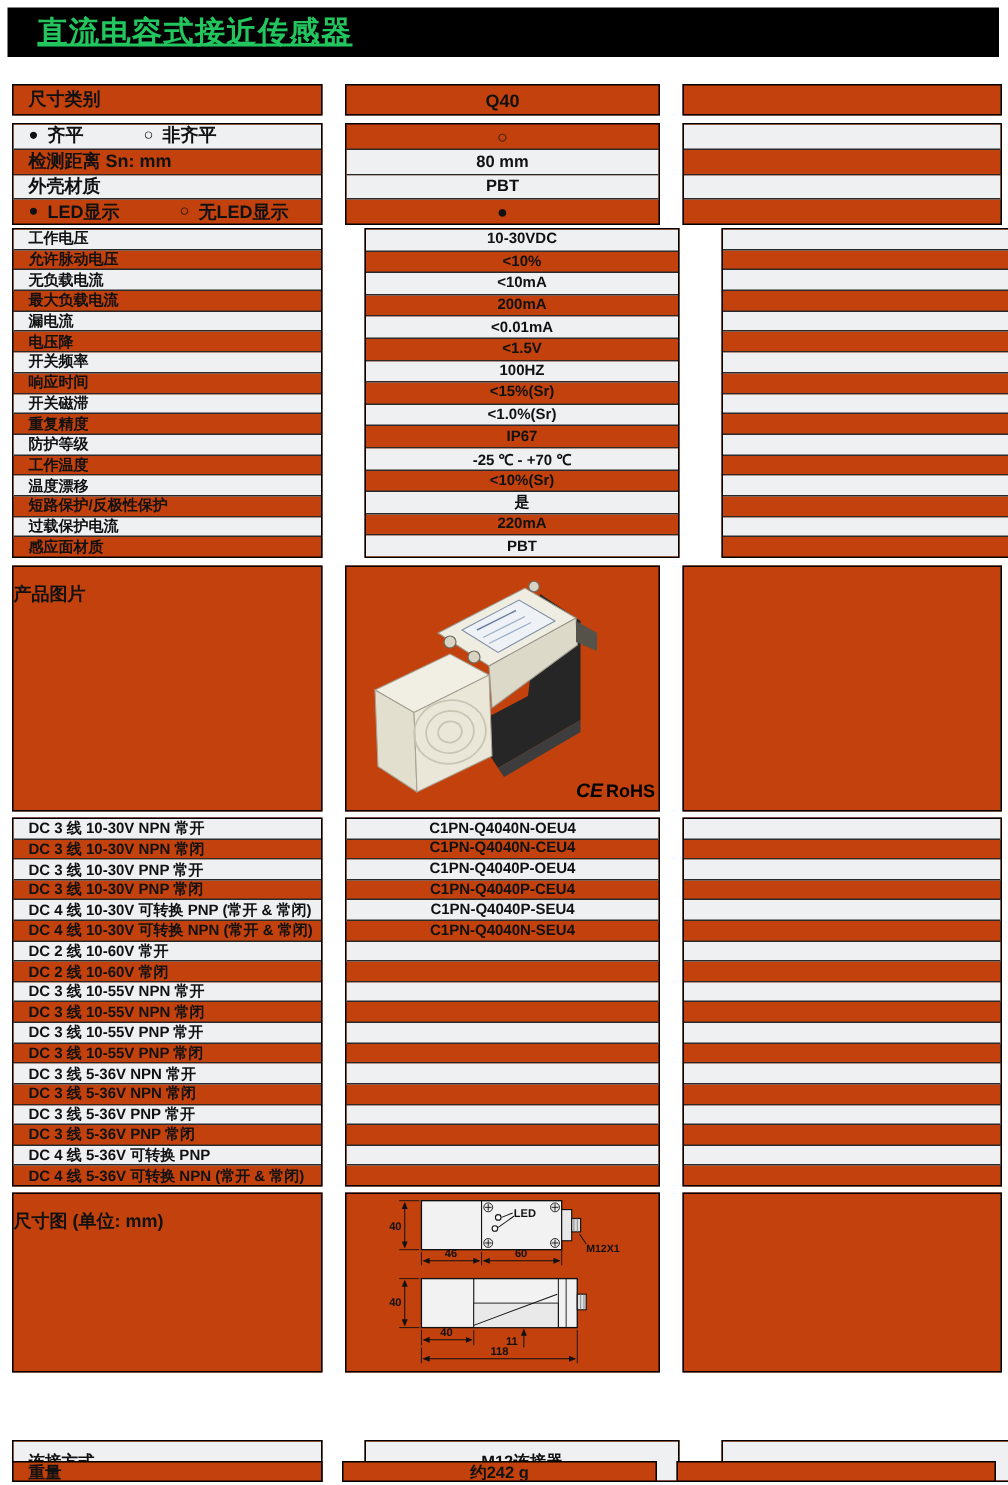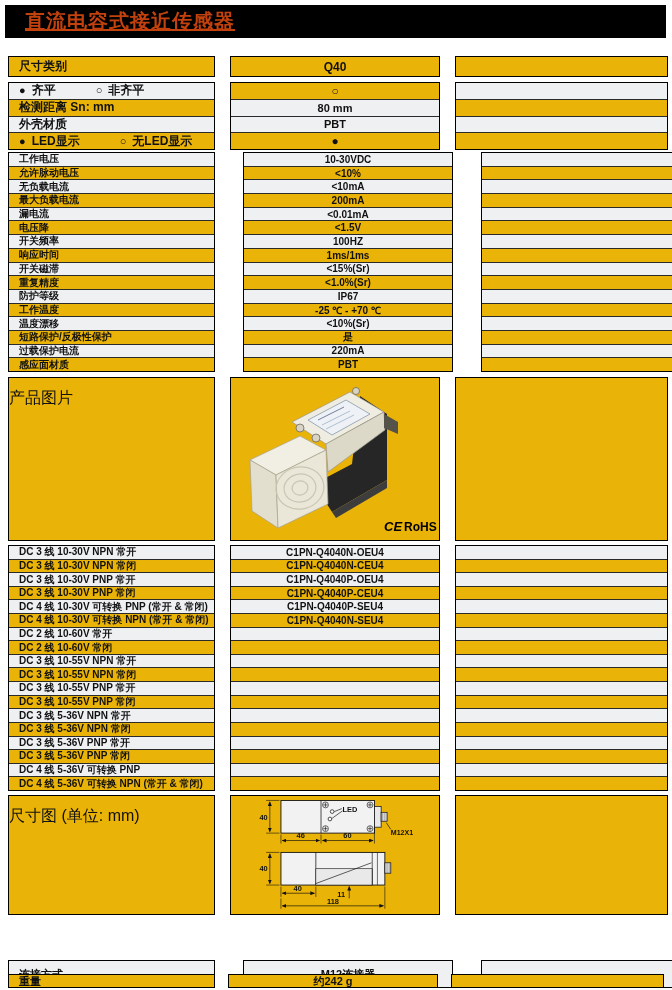--- a/index.html
+++ b/index.html
@@ -1,36 +1,36 @@
 <!DOCTYPE html>
 <html><head>
 <meta charset="utf-8">
 <style>
   html,body{margin:0;padding:0;}
   body{width:672px;height:990px;background:#ffffff;font-family:"Liberation Sans",sans-serif;position:relative;color:#111;}
   .page{position:relative;width:672px;height:990px;overflow:hidden;}
 
   .title-bar{position:absolute;left:5px;top:5px;width:661px;height:33px;background:#000;display:flex;align-items:center;}
-  .title-bar .t{color:#c2410c;font-size:20px;font-weight:700;padding-left:20px;text-decoration:underline;letter-spacing:1px;}
+  .title-bar .t{color:#22c55e;font-size:20px;font-weight:700;padding-left:20px;text-decoration:underline;letter-spacing:1px;}
 
   .band{position:absolute;left:8px;display:grid;grid-template-columns:207px 210px 213px;column-gap:15px;}
-  .box{border:1.5px solid #000;background:#eab308;height:100%;box-sizing:border-box;display:flex;flex-direction:column;overflow:hidden;}
+  .box{border:1.5px solid #000;background:#c2410c;height:100%;box-sizing:border-box;display:flex;flex-direction:column;overflow:hidden;}
   .row{flex:1;display:flex;align-items:center;border-bottom:1px solid #2a2a2a;box-sizing:border-box;overflow:hidden;white-space:nowrap;}
   .row:last-child{border-bottom:none;}
   .label{justify-content:flex-start;padding-left:10px;font-weight:700;}
   .value{justify-content:center;font-weight:700;text-align:center;}
   .alt{background:#eef0f2;}
   .zebra > div:nth-of-type(odd){background:#eef0f2;}
 
   .f12{font-size:12px;} .f11{font-size:11px;} .f10{font-size:10px;}
   .opt-row span{margin-right:6px;}
   .ricon{font-size:11px;line-height:1;}
   .sp{margin-left:34px;}
 
-  .big-label{align-items:flex-start;padding-top:10px;font-size:16px;font-weight:400;}
+  .big-label{align-items:flex-start;padding-top:10px;font-size:12px;font-weight:700;}
   .fig-box{padding:0;align-items:flex-end;justify-content:stretch;}
   svg{display:block;}
   .dim-text{font-size:10px;font-weight:700;fill:#111;}
   .small-dim{font-size:9.5px;font-weight:700;fill:#111;}
 </style>
 </head>
 <body>
 
 <div class="page">
 
@@ -103,21 +103,20 @@
       </div>
     <div class="box zebra">
 
     <div class="row value f10">10-30VDC</div>
         <div class="row value f10">&lt;10%</div>
         <div class="row value f10">&lt;10mA</div>
         <div class="row value f10">200mA</div>
         <div class="row value f10">&lt;0.01mA</div>
         <div class="row value f10">&lt;1.5V</div>
         <div class="row value f10">100HZ</div>
-        <div class="row value f10">1ms/1ms</div>
         <div class="row value f10">&lt;15%(Sr)</div>
         <div class="row value f10">&lt;1.0%(Sr)</div>
         <div class="row value f10">IP67</div>
         <div class="row value f10">-25 ℃ - +70 ℃</div>
         <div class="row value f10">&lt;10%(Sr)</div>
         <div class="row value f10">是</div>
         <div class="row value f10">220mA</div>
         <div class="row value f10">PBT</div>
       </div>
     <div class="box zebra">

